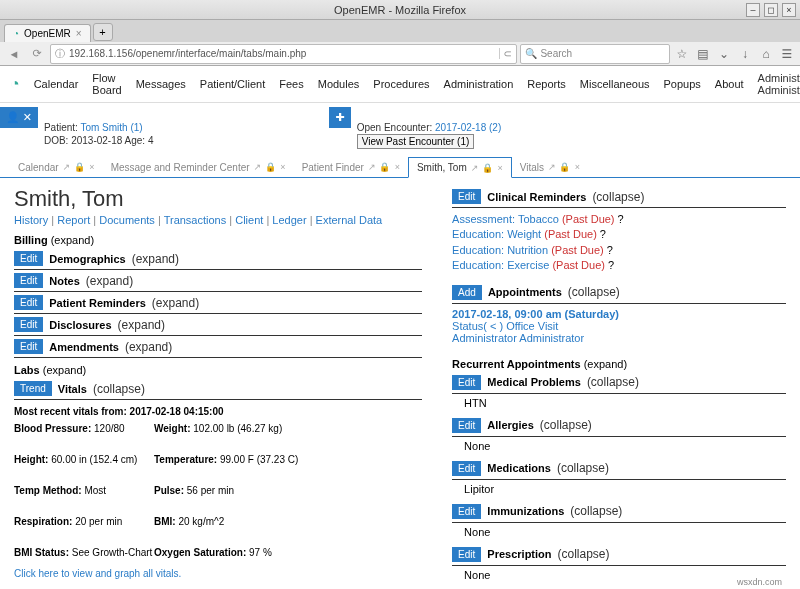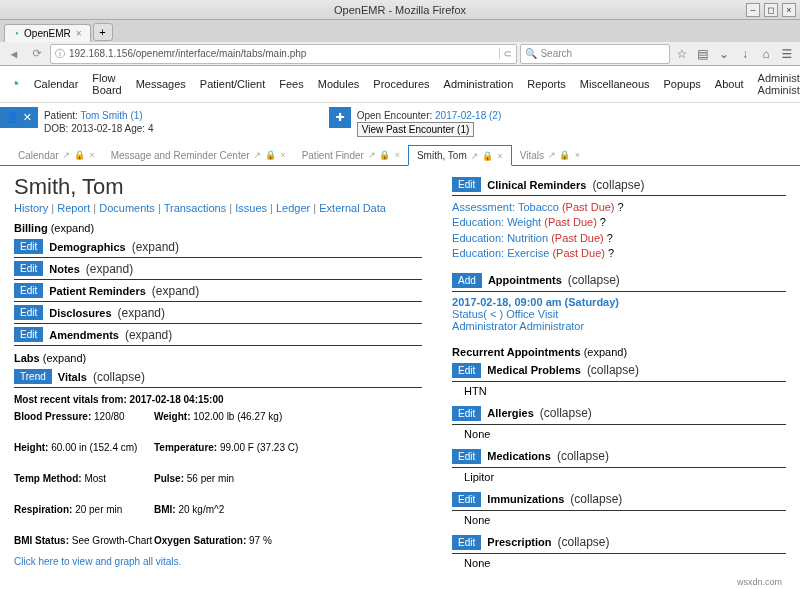--- a/index.html
+++ b/index.html
@@ -31,21 +31,21 @@
     
     .top-menu { display: flex; align-items: center; padding: 6px 10px; gap: 14px; border-bottom: 1px solid #ddd; font-size: 11px; }
     .logo { color: #3a9; font-size: 16px; }
     .menu-item { color: #222; cursor: pointer; }
     .admin { margin-left: auto; color: #333; }
     
     
     .patient-bar { display: flex; align-items: stretch; padding: 4px 0 6px 0; gap: 0; }
     .pbar-box { display: flex; align-items: flex-start; }
     .pbar-blue { background: #2a7cc7; color: #fff; padding: 4px 6px; display: flex; align-items: center; gap: 3px; font-size: 11px; }
-    .pbar-info { padding: 2px 6px; font-size: 10px; color: #333; line-height: 1.3; }
+    .pbar-info { padding: 2px 6px; font-size: 10px; color: #333; line-height: 1.3; margin-top: 12px; }
     .pbar-btn { border: 1px solid #888; background: #f5f5f5; padding: 1px 4px; font-size: 10px; cursor: pointer; }
     
     
     .sub-tabs { display: flex; align-items: center; border-bottom: 1px solid #2a7cc7; padding-left: 10px; gap: 0; }
     .sub-tab { padding: 4px 8px; font-size: 10px; color: #888; display: flex; align-items: center; gap: 4px; cursor: pointer; }
     .sub-tab.active { background: #fff; border: 1px solid #2a7cc7; border-bottom: 1px solid #fff; margin-bottom: -1px; color: #333; }
     .sub-tab .ticon { font-size: 9px; color: #aaa; }
     
     
     .main-body { padding: 8px 14px; display: flex; gap: 30px; }
@@ -200,21 +200,21 @@
   </div>
 
   <div class="main-body">
     <div class="col-left">
       <div class="patient-name">Smith, Tom</div>
       <div class="sub-nav">
         <a>History</a> <span class="sep">|</span>
         <a>Report</a> <span class="sep">|</span>
         <a>Documents</a> <span class="sep">|</span>
         <a>Transactions</a> <span class="sep">|</span>
-        <a>Issues</a> <span class="sep">|</span>
+        <a>Client</a> <span class="sep">|</span>
         <a>Ledger</a> <span class="sep">|</span>
         <a>External Data</a>
       </div>
 
       <div class="section-header"><span>Billing</span> <span class="exp">(expand)</span></div>
 
       <div class="row">
         <button class="btn-blue">Edit</button>
         <span class="row-label">Demographics</span>
         <span class="row-exp">(expand)</span>

